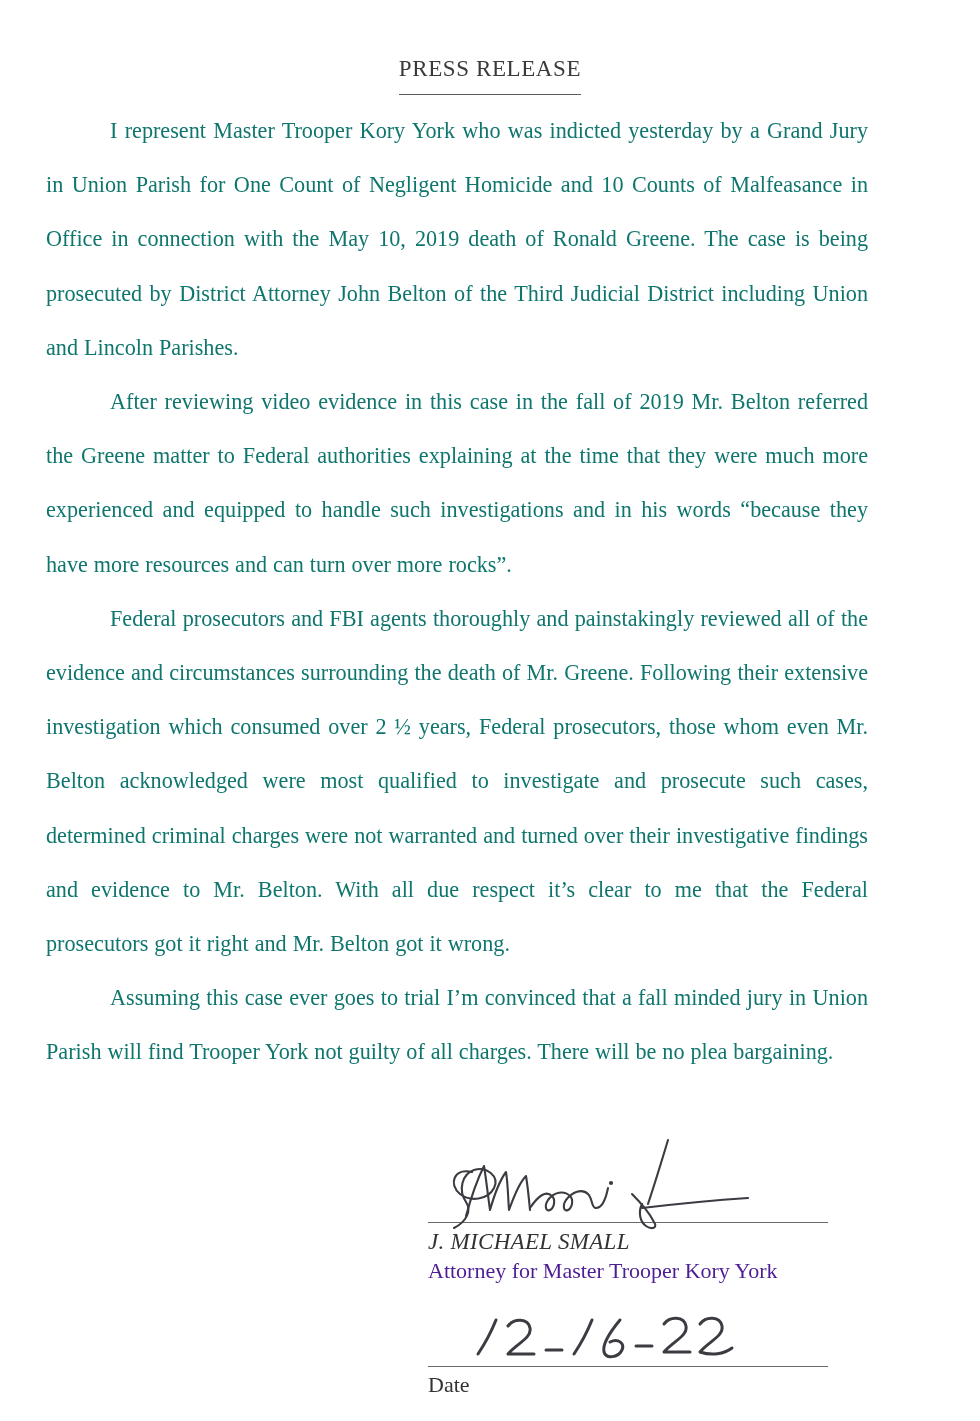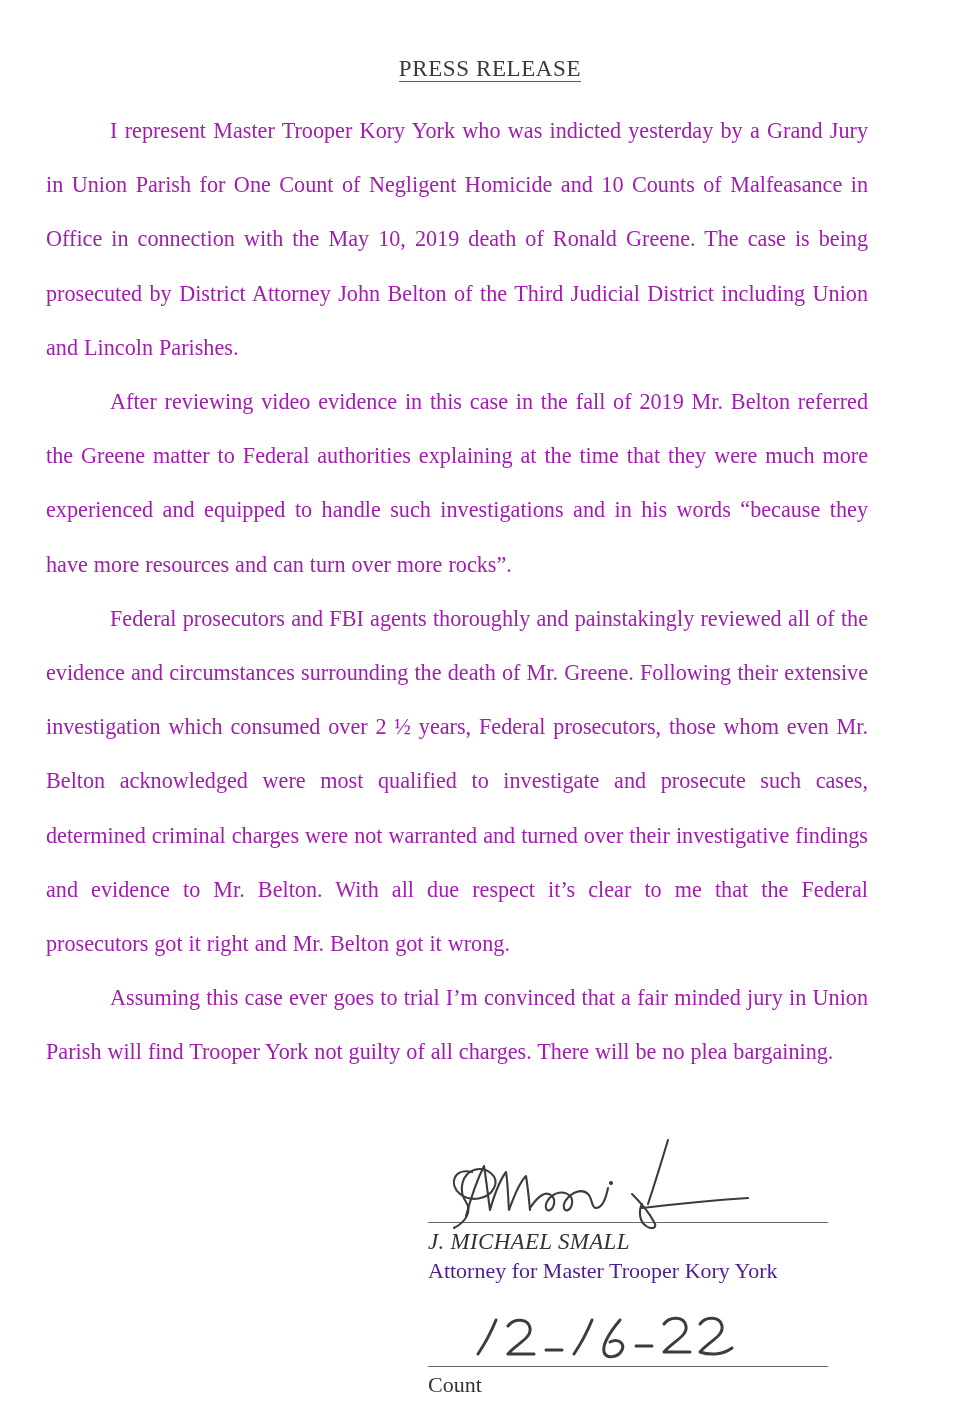--- a/index.html
+++ b/index.html
@@ -29,37 +29,37 @@
     top: 56px;
     left: 0;
     width: 980px;
     text-align: center;
     font-size: 23px;
     letter-spacing: 0.6px;
     color: #3a3a3c;
   }
   .doc-title span {
     border-bottom: 1.6px solid #5c5c5f;
-    padding-bottom: 0;
+    padding-bottom: 13px;
   }
 
   
   .body-block {
     position: absolute;
     top: 104px;
     left: 46px;
     width: 822px;
   }
   .para {
     font-size: 22.2px;
     line-height: 54.2px;
     text-align: justify;
     text-indent: 64px;
     margin: 0 0 0 0;
-    color: #a21caf;
+    color: #0f766e;
     word-spacing: 0.4px;
   }
 
   
   .sign-area {
     position: absolute;
     left: 428px;
     top: 1138px;
     width: 404px;
   }
@@ -128,21 +128,21 @@
 <div class="page">
 
   <div class="doc-title">
     <span>PRESS RELEASE</span>
   </div>
 
   <div class="body-block">
     <p class="para">I represent Master Trooper Kory York who was indicted yesterday by a Grand Jury in Union Parish for One Count of Negligent Homicide and 10 Counts of Malfeasance in Office in connection with the May 10, 2019 death of Ronald Greene.  The case is being prosecuted by District Attorney John Belton of the Third Judicial District including Union and Lincoln Parishes.</p>
     <p class="para">After reviewing video evidence in this case in the fall of 2019 Mr. Belton referred the Greene matter to Federal authorities explaining at the time that they were much more experienced and equipped to handle such investigations and in his words “because they have more resources and can turn over more rocks”.</p>
     <p class="para">Federal prosecutors and FBI agents thoroughly and painstakingly reviewed all of the evidence and circumstances surrounding the death of Mr. Greene.  Following their extensive investigation which consumed over 2 ½ years, Federal prosecutors, those whom even Mr. Belton acknowledged were most qualified to investigate and prosecute such cases, determined criminal charges were not warranted and turned over their investigative findings and evidence to Mr. Belton.  With all due respect it’s clear to me that the Federal prosecutors got it right and Mr. Belton got it wrong.</p>
-    <p class="para">Assuming this case ever goes to trial I’m convinced that a fair minded jury in Union Parish will find Trooper York not guilty of all charges.  There will be no plea bargaining.</p>
+    <p class="para">Assuming this case ever goes to trial I’m convinced that a fall minded jury in Union Parish will find Trooper York not guilty of all charges.  There will be no plea bargaining.</p>
   </div>
 
   <div class="sign-area">
 
     <div class="sig-wrap">
       <svg class="sig-svg" viewBox="0 0 330 92" aria-hidden="true">
         <g fill="none" stroke="#3b3b42" stroke-width="2.1" stroke-linecap="round" stroke-linejoin="round">
 
           <path d="M36 34 C 18 30, 12 46, 24 56 C 34 64, 52 62, 58 50 C 64 38, 50 28, 38 32 C 26 36, 22 52, 30 64 C 36 73, 30 84, 18 90"></path>
 
@@ -183,16 +183,16 @@
 
           <path d="M168 34 L 184 34"></path>
 
           <path d="M196 12 C 202 4, 216 4, 218 14 C 220 24, 204 30, 196 40 L 222 40"></path>
 
           <path d="M232 12 C 238 4, 252 4, 254 14 C 256 24, 240 30, 232 40 C 244 44, 256 42, 264 36"></path>
         </g>
       </svg>
     </div>
     <div class="rule"></div>
-    <div class="date-label">Count</div>
+    <div class="date-label">Date</div>
   </div>
 
 </div>
 
 </body></html>

